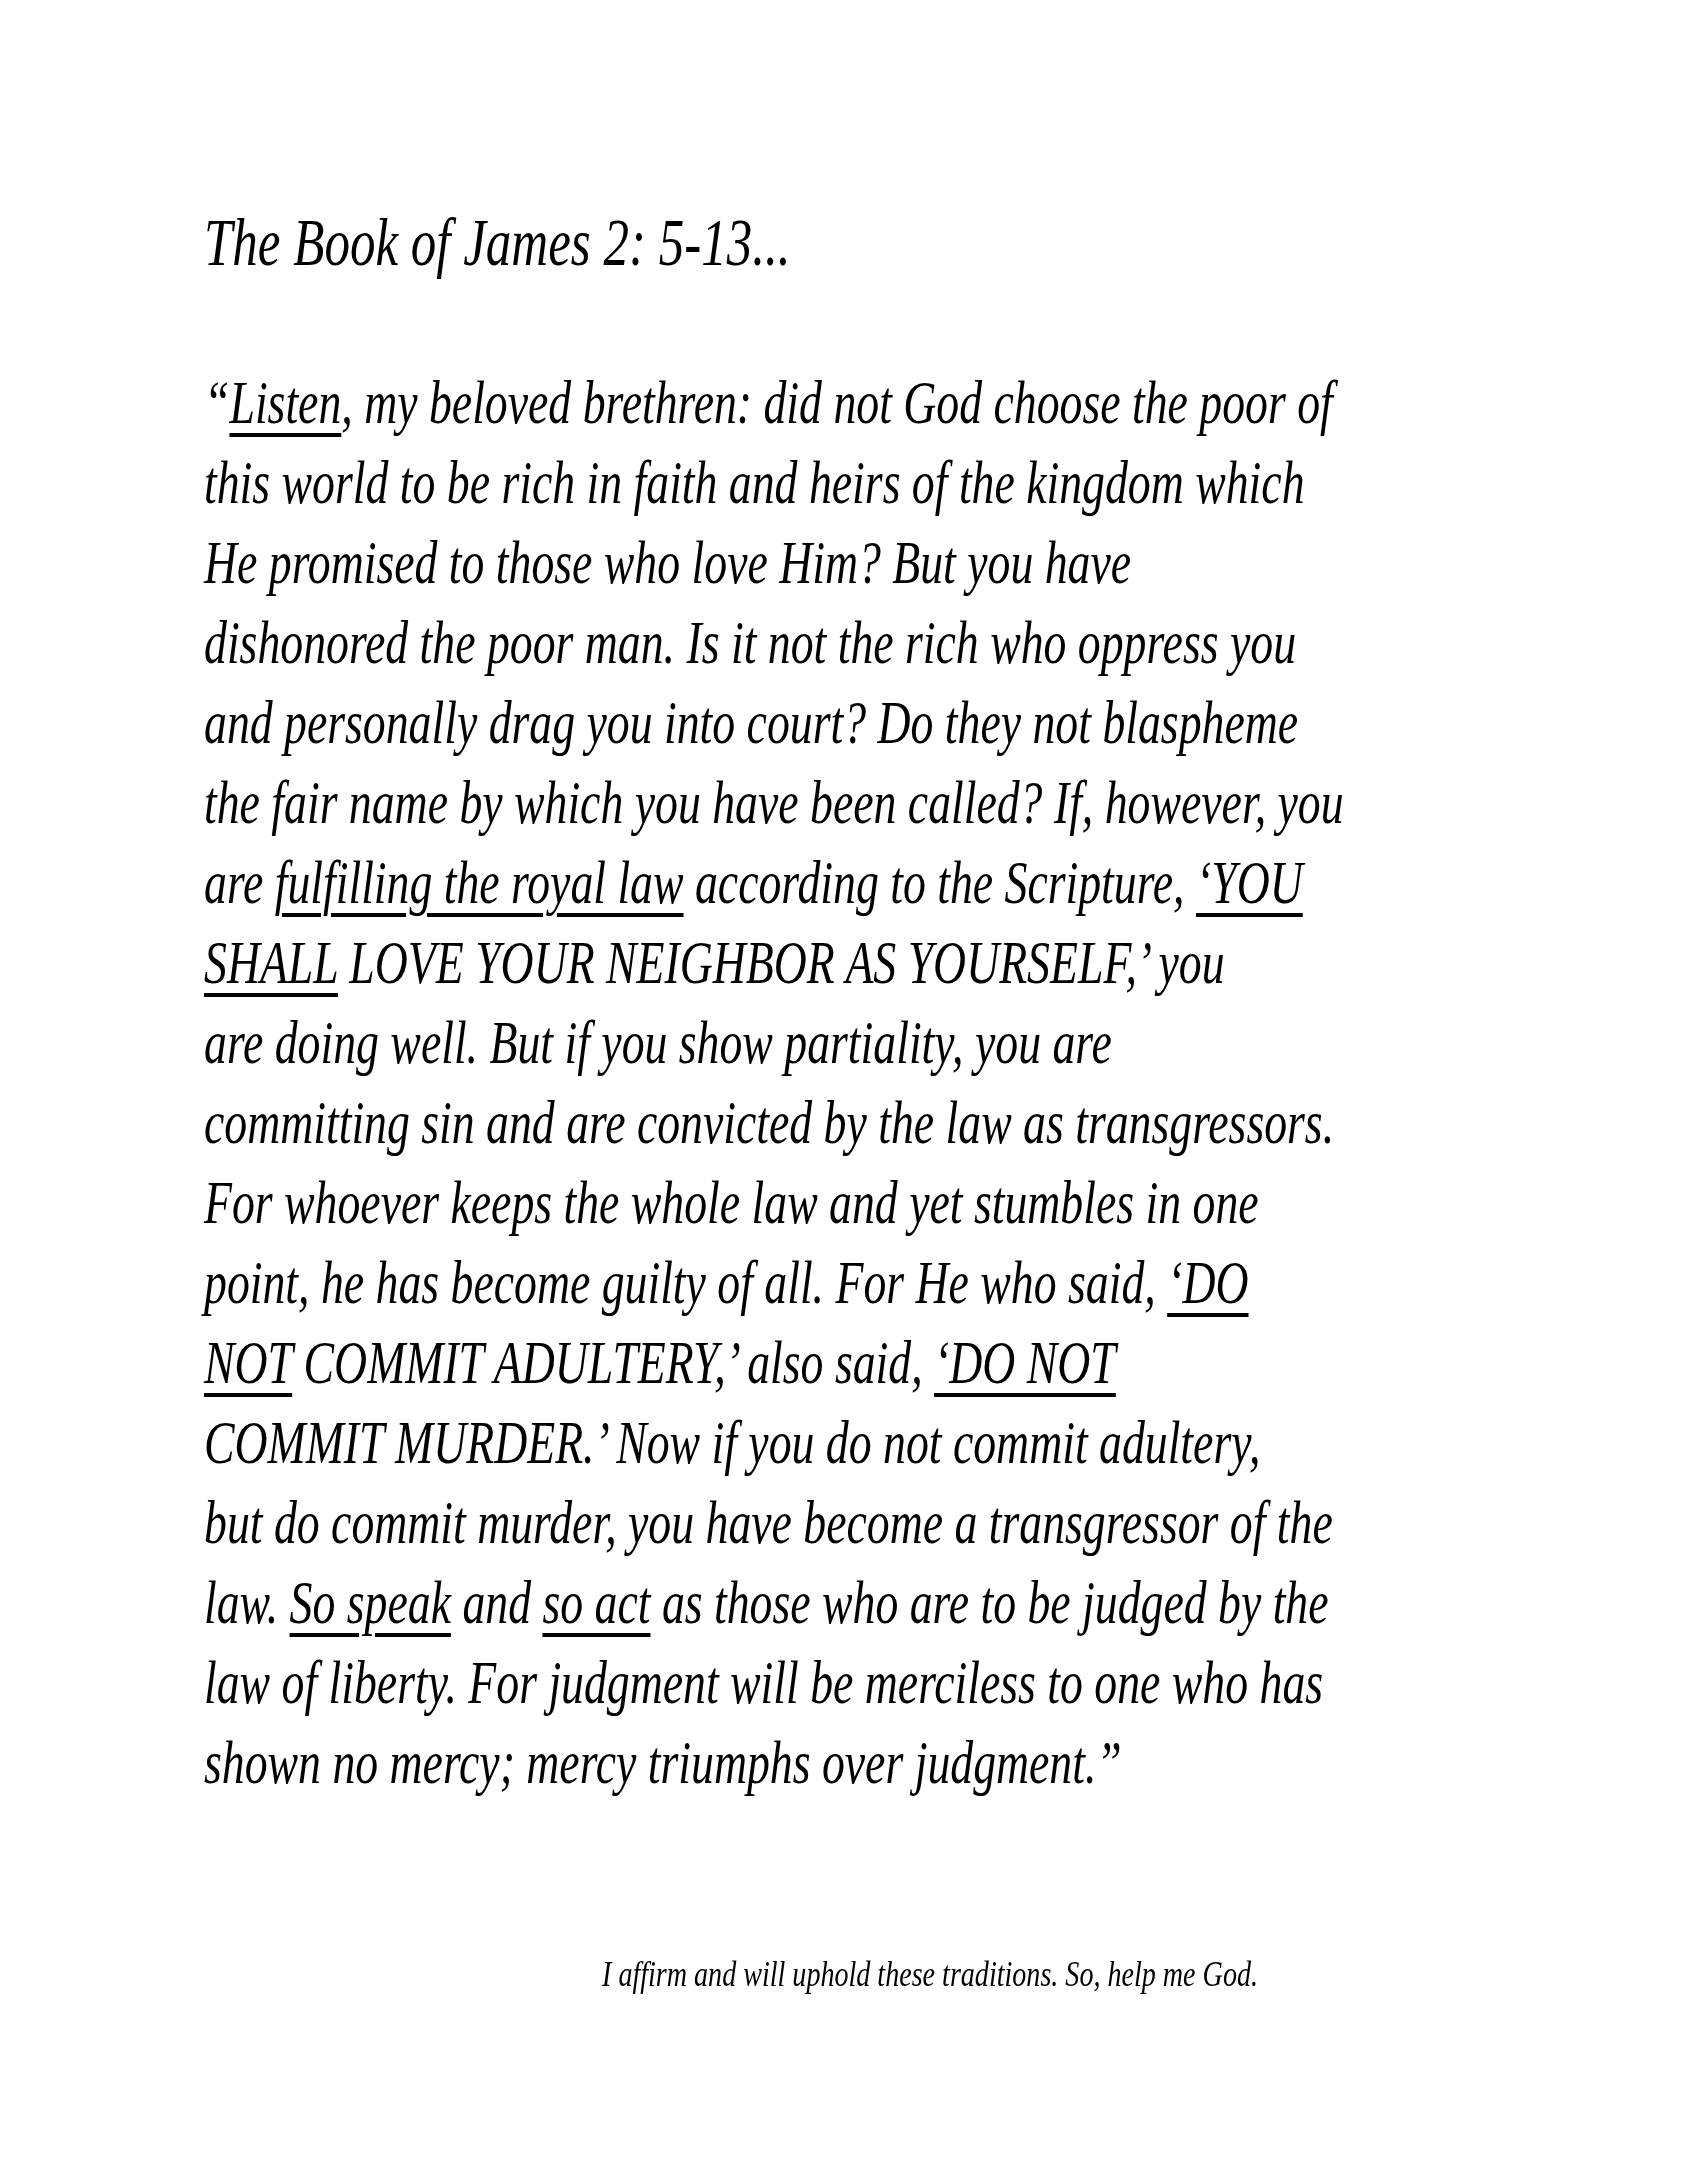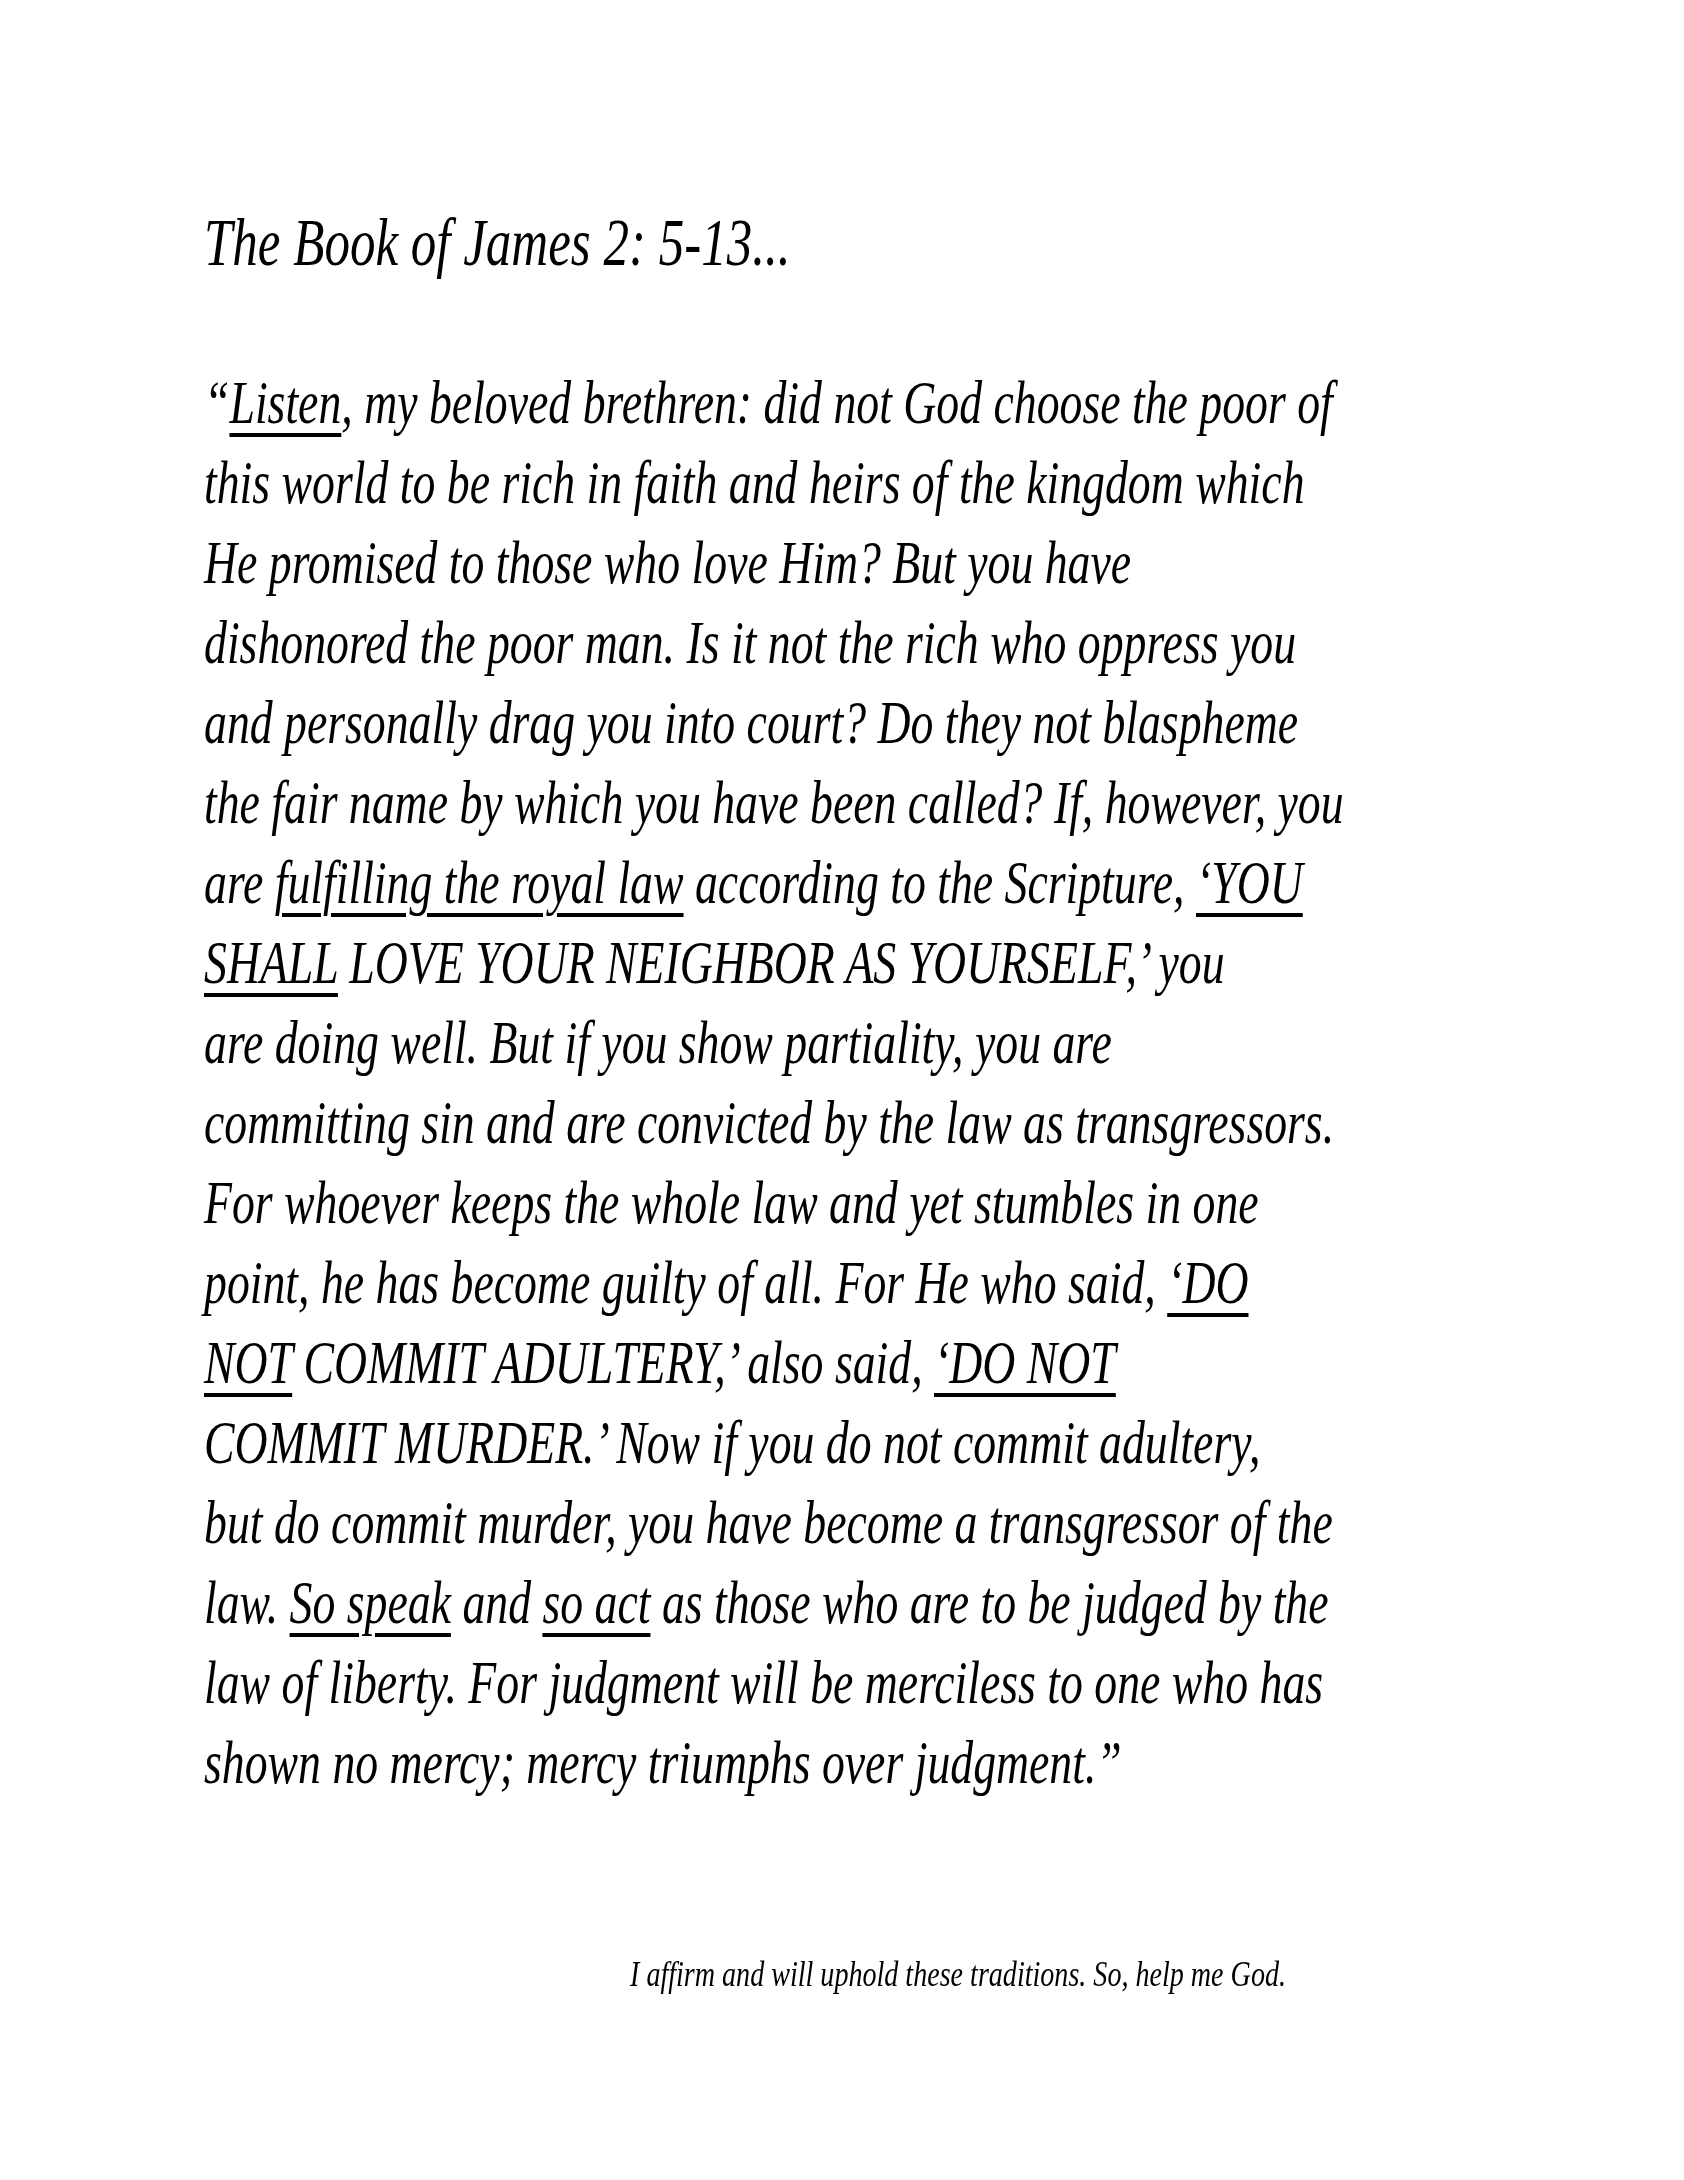--- a/index.html
+++ b/index.html
@@ -9,21 +9,20 @@
   }
   .page {
     position: relative;
     width: 1431px;
     height: 2181px;
     background: #ffffff;
     overflow: hidden;
     font-family: "Liberation Serif", "DejaVu Serif", serif;
     font-style: italic;
     color: #000000;
-    padding-left: 28px;
   }
   .title {
     position: absolute;
     left: 204px;
     top: 202px;
     font-size: 68px;
     line-height: 80px;
     white-space: nowrap;
     transform: scaleX(0.75);
     transform-origin: left top;

